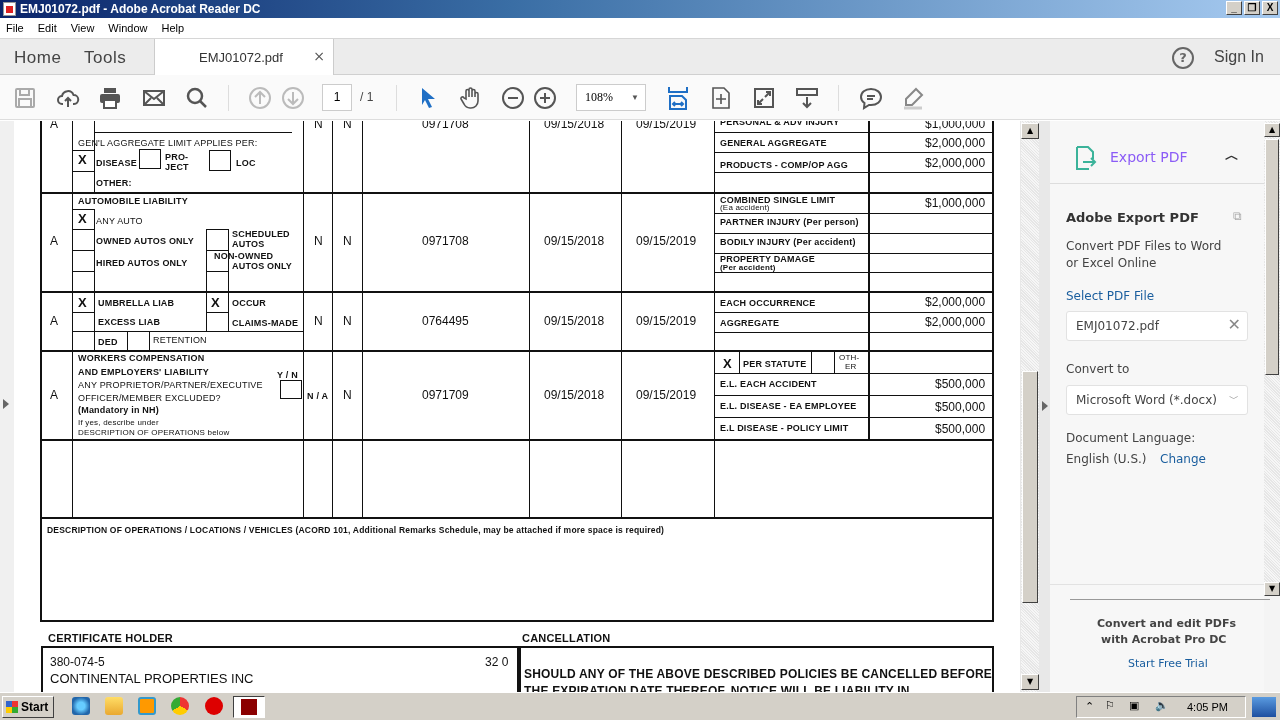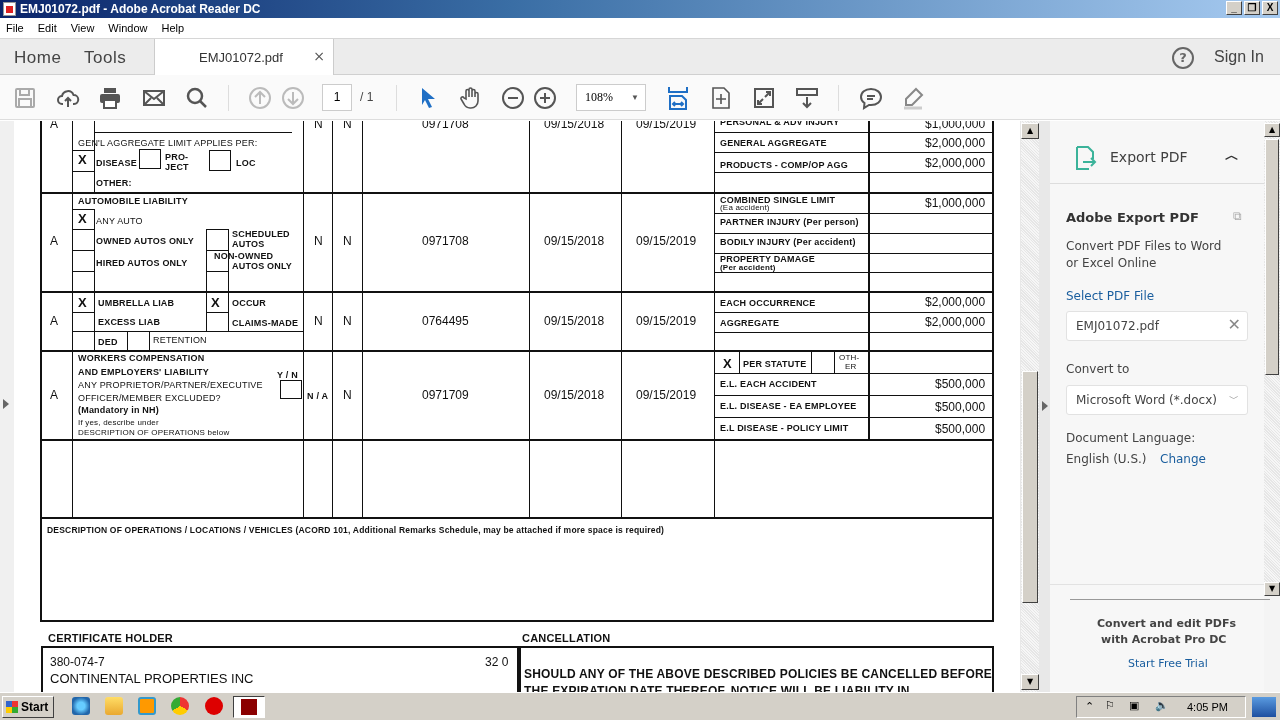--- a/index.html
+++ b/index.html
@@ -310,21 +310,21 @@
     <span class="v" style="left:921px;top:256px">$500,000</span>
     <span class="t" style="left:706px;top:280px">E.L. DISEASE - EA EMPLOYEE</span>
     <span class="v" style="left:921px;top:279px">$500,000</span>
     <span class="t" style="left:706px;top:302px">E.L  DISEASE - POLICY LIMIT</span>
     <span class="v" style="left:921px;top:301px">$500,000</span>
 
     <span class="t" style="left:33px;top:404px;font-size:8.5px">DESCRIPTION OF OPERATIONS / LOCATIONS / VEHICLES (ACORD 101, Additional Remarks Schedule, may be attached if more space is required)</span>
 
     <span class="t" style="left:34px;top:511px;font-size:11px">CERTIFICATE HOLDER</span>
     <div style="position:absolute;left:27px;top:525px;width:478px;height:60px;border:2px solid #111;border-bottom:none"></div>
-    <span class="v" style="left:36px;top:534px">380-074-7</span>
+    <span class="v" style="left:36px;top:534px">380-074-5</span>
     <span class="v" style="left:471px;top:534px">32 0</span>
     <span class="v" style="left:36px;top:550px;font-size:13px">CONTINENTAL PROPERTIES INC</span>
 
     <span class="t" style="left:508px;top:511px;font-size:11px">CANCELLATION</span>
     <div style="position:absolute;left:505px;top:525px;width:475px;height:60px;border:2px solid #111;border-bottom:none"></div>
     <span class="t" style="left:510px;top:546px;font-size:12px">SHOULD ANY OF THE ABOVE DESCRIBED POLICIES BE CANCELLED BEFORE</span>
     <span class="t" style="left:510px;top:563px;font-size:12px">THE  EXPIRATION  DATE  THEREOF,  NOTICE  WILL  BE  LIABILITY  IN</span>
   </div>
   <div class="vscroll">
     <div class="up">▲</div>
@@ -338,21 +338,21 @@
       <div class="arr"></div>
     </div>
   <div class="rp-body">
     <div style="position:absolute;left:25px;top:25px;width:22px;height:24px">
       <svg viewBox="0 0 22 24" width="22" height="24">
           <path d="M2 1h11l5 5v7" fill="none" stroke="#3bb39a" stroke-width="2"></path>
           <path d="M2 1v22h12" fill="none" stroke="#3bb39a" stroke-width="2"></path>
           <path d="M8 16h12m-4-4l4 4-4 4" fill="none" stroke="#3bb39a" stroke-width="2"></path>
         </svg>
     </div>
-    <span style="position:absolute;left:60px;top:28px;font-size:14px;color:#404040">Export PDF</span>
+    <span style="position:absolute;left:60px;top:28px;font-size:14px;color:#8b5cf6">Export PDF</span>
     <span style="position:absolute;left:175px;top:26px;font-size:14px;color:#333;font-weight:bold">︿</span>
     <div style="position:absolute;left:0;top:62px;width:214px;height:1px;background:#ddd"></div>
     <span style="position:absolute;left:16px;top:89px;font-size:13px;font-weight:bold;color:#333">Adobe Export PDF</span>
     <span style="position:absolute;left:183px;top:88px;font-size:12px;color:#aaa">⧉</span>
     <span style="position:absolute;left:16px;top:118px;font-size:12px;color:#444">Convert PDF Files to Word</span>
     <span style="position:absolute;left:16px;top:135px;font-size:12px;color:#444">or Excel Online</span>
     <span style="position:absolute;left:16px;top:168px;font-size:12px;color:#1a5e9e">Select PDF File</span>
     <div style="position:absolute;left:16px;top:190px;width:182px;height:30px;background:#fff;border:1px solid #e2e2e2;border-radius:3px">
       <span style="position:absolute;left:9px;top:7px;font-size:12px;color:#444">EMJ01072.pdf</span>
       <span style="position:absolute;right:6px;top:3px;font-size:16px;color:#888">✕</span>

